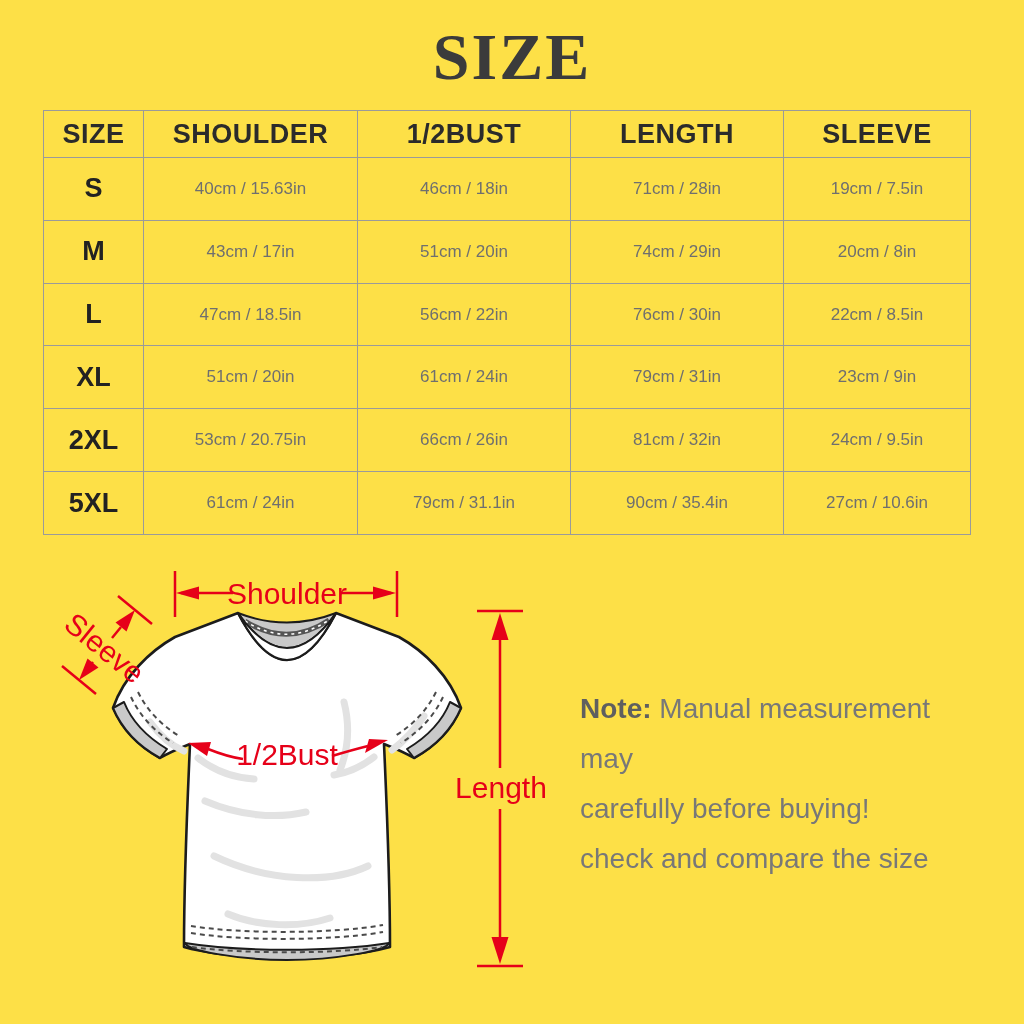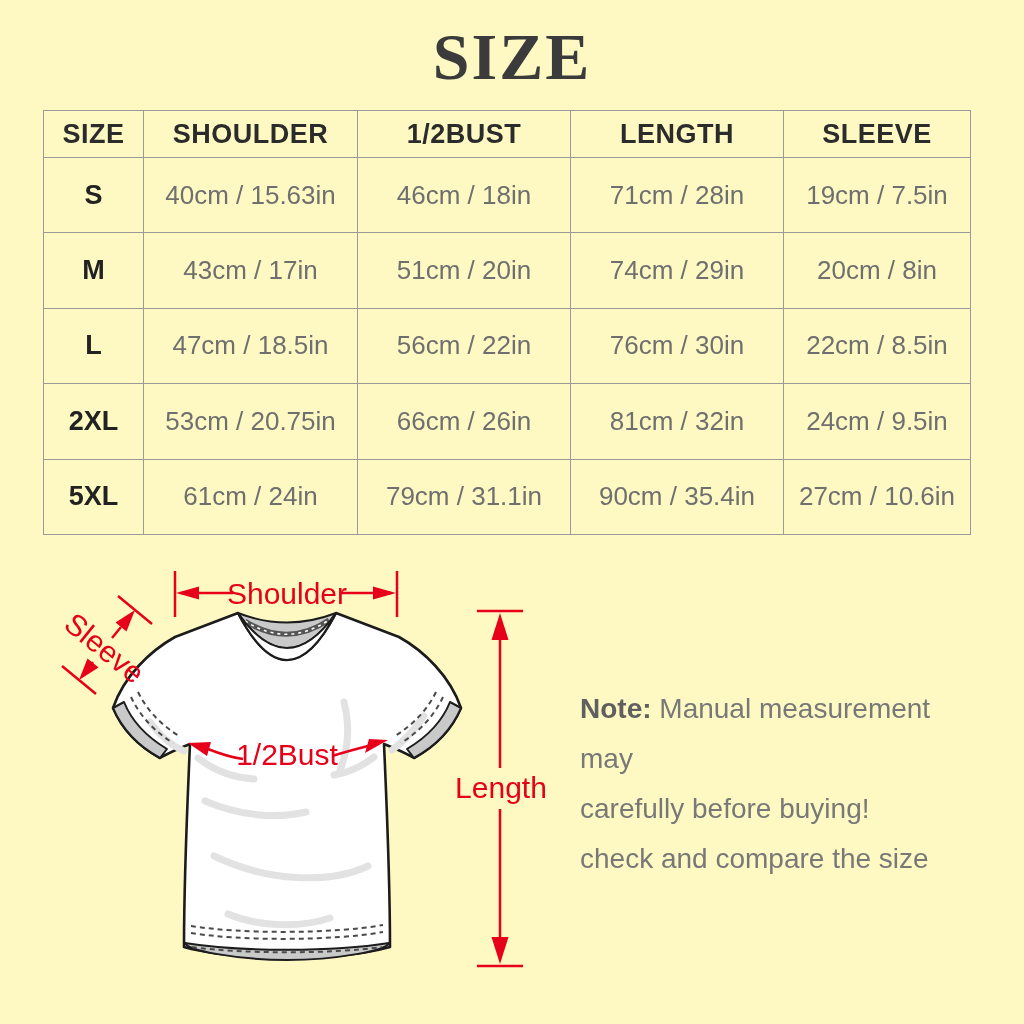--- a/index.html
+++ b/index.html
@@ -1,31 +1,31 @@
 <!DOCTYPE html>
 <html><head>
 <meta charset="utf-8">
 <style>
   html,body{margin:0;padding:0;background:#ffffff;}
-  #stage{position:relative;width:1024px;height:1024px;background:#fef9c3;overflow:hidden;
+  #stage{position:relative;width:1024px;height:1024px;background:#fde047;overflow:hidden;
          font-family:"Liberation Sans",sans-serif;}
 
   
   .title{position:absolute;left:0;top:22px;width:1024px;text-align:center;
          font-family:"Liberation Serif",serif;font-weight:bold;font-size:66px;
          color:#3b3b3b;letter-spacing:2px;line-height:70px;}
 
   
   table.size-table{position:absolute;left:43px;top:110px;width:927px;height:425px;
          border-collapse:collapse;table-layout:fixed;}
   table.size-table td,table.size-table th{border:1.5px solid #9a9a9a;text-align:center;
          vertical-align:middle;padding:0;}
   table.size-table th{font-size:27px;font-weight:bold;color:#2b2b2b;letter-spacing:.5px;}
   td.size-col{font-size:27px;font-weight:bold;color:#222222;}
-  td.val{font-size:26px;font-weight:normal;color:#6f6f6f;}
+  td.val{font-size:17px;font-weight:normal;color:#6f6f6f;}
   tr.hrow{height:47px;} tr.drow{height:47px;}
   col.c0{width:100px;} col.c1{width:214px;} col.c2{width:213px;} col.c3{width:213px;} col.c4{width:187px;}
 
   
   #diagram{position:absolute;left:0;top:540px;width:1024px;height:484px;}
   .outline{fill:#ffffff;stroke:#1c1c1c;stroke-width:2.6;stroke-linejoin:round;}
   .grayfill{fill:#c9c9c9;stroke:#1c1c1c;stroke-width:2;stroke-linejoin:round;}
   .whiteband{fill:#ffffff;stroke:#1c1c1c;stroke-width:2;}
   .stitch{fill:none;stroke:#4a4a4a;stroke-width:2;stroke-dasharray:5 4;}
   .stitch-heavy{fill:none;stroke:#555555;stroke-width:5;}
@@ -80,20 +80,27 @@
         <td class="val">20cm / 8in</td>
       </tr>
       <tr class="drow">
         <td class="size-col">L</td>
         <td class="val">47cm / 18.5in</td>
         <td class="val">56cm / 22in</td>
         <td class="val">76cm / 30in</td>
         <td class="val">22cm / 8.5in</td>
       </tr>
       <tr class="drow">
+        <td class="size-col">XL</td>
+        <td class="val">51cm / 20in</td>
+        <td class="val">61cm / 24in</td>
+        <td class="val">79cm / 31in</td>
+        <td class="val">23cm / 9in</td>
+      </tr>
+      <tr class="drow">
         <td class="size-col">2XL</td>
         <td class="val">53cm / 20.75in</td>
         <td class="val">66cm / 26in</td>
         <td class="val">81cm / 32in</td>
         <td class="val">24cm / 9.5in</td>
       </tr>
       <tr class="drow">
         <td class="size-col">5XL</td>
         <td class="val">61cm / 24in</td>
         <td class="val">79cm / 31.1in</td>

